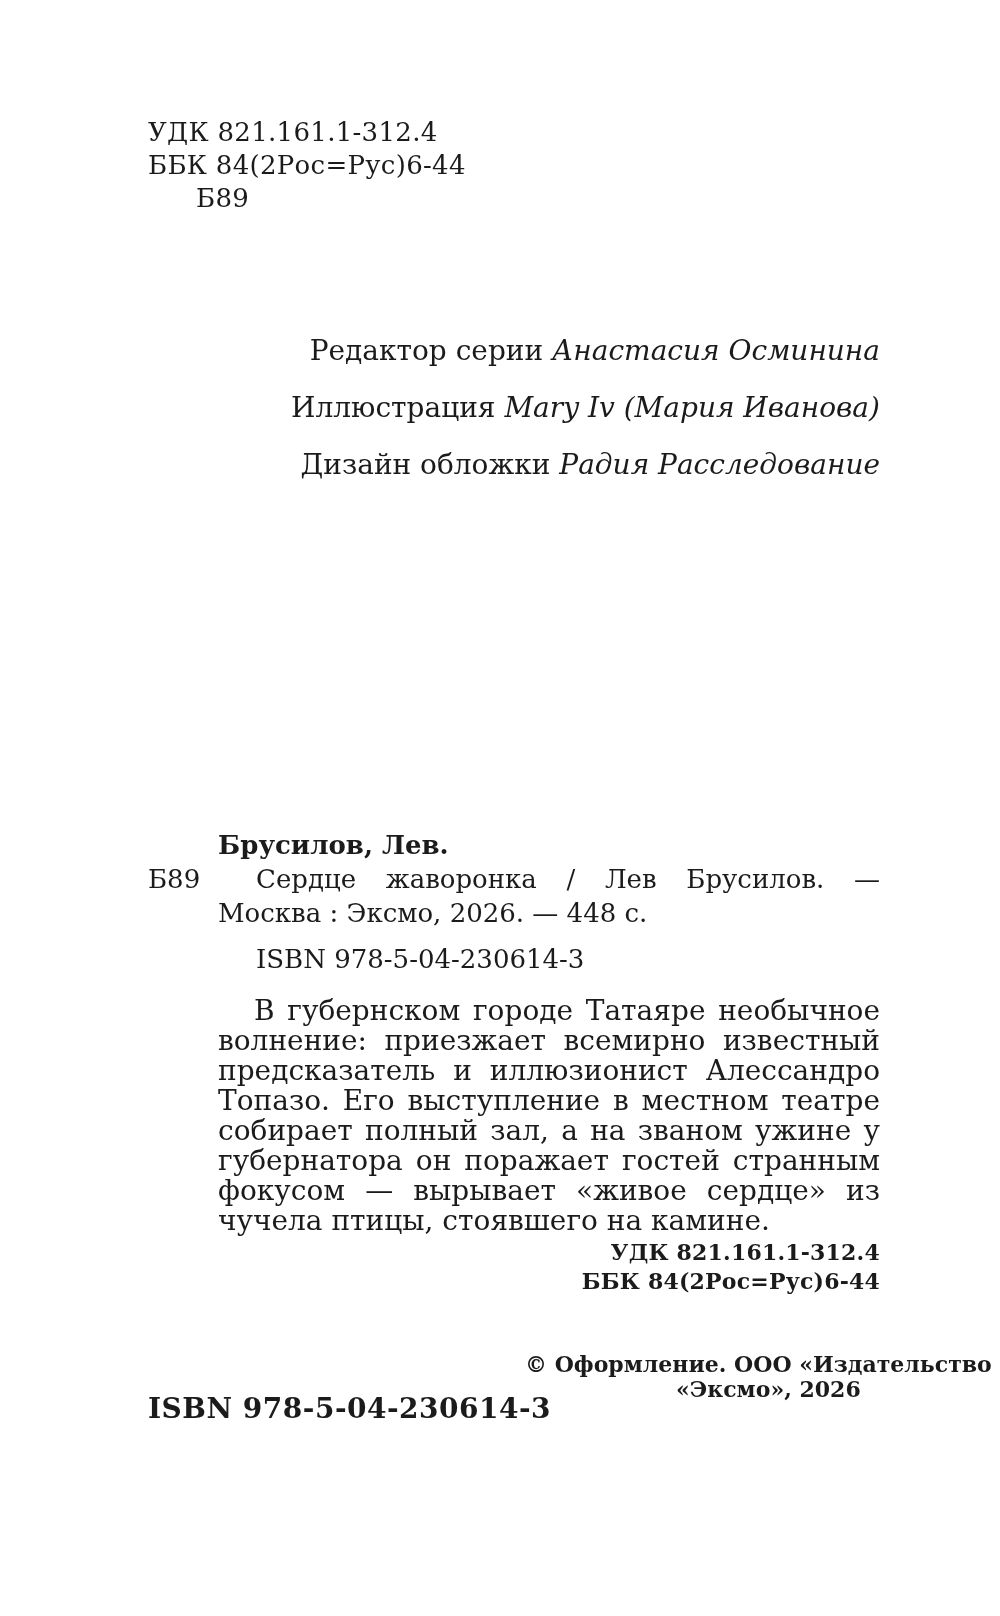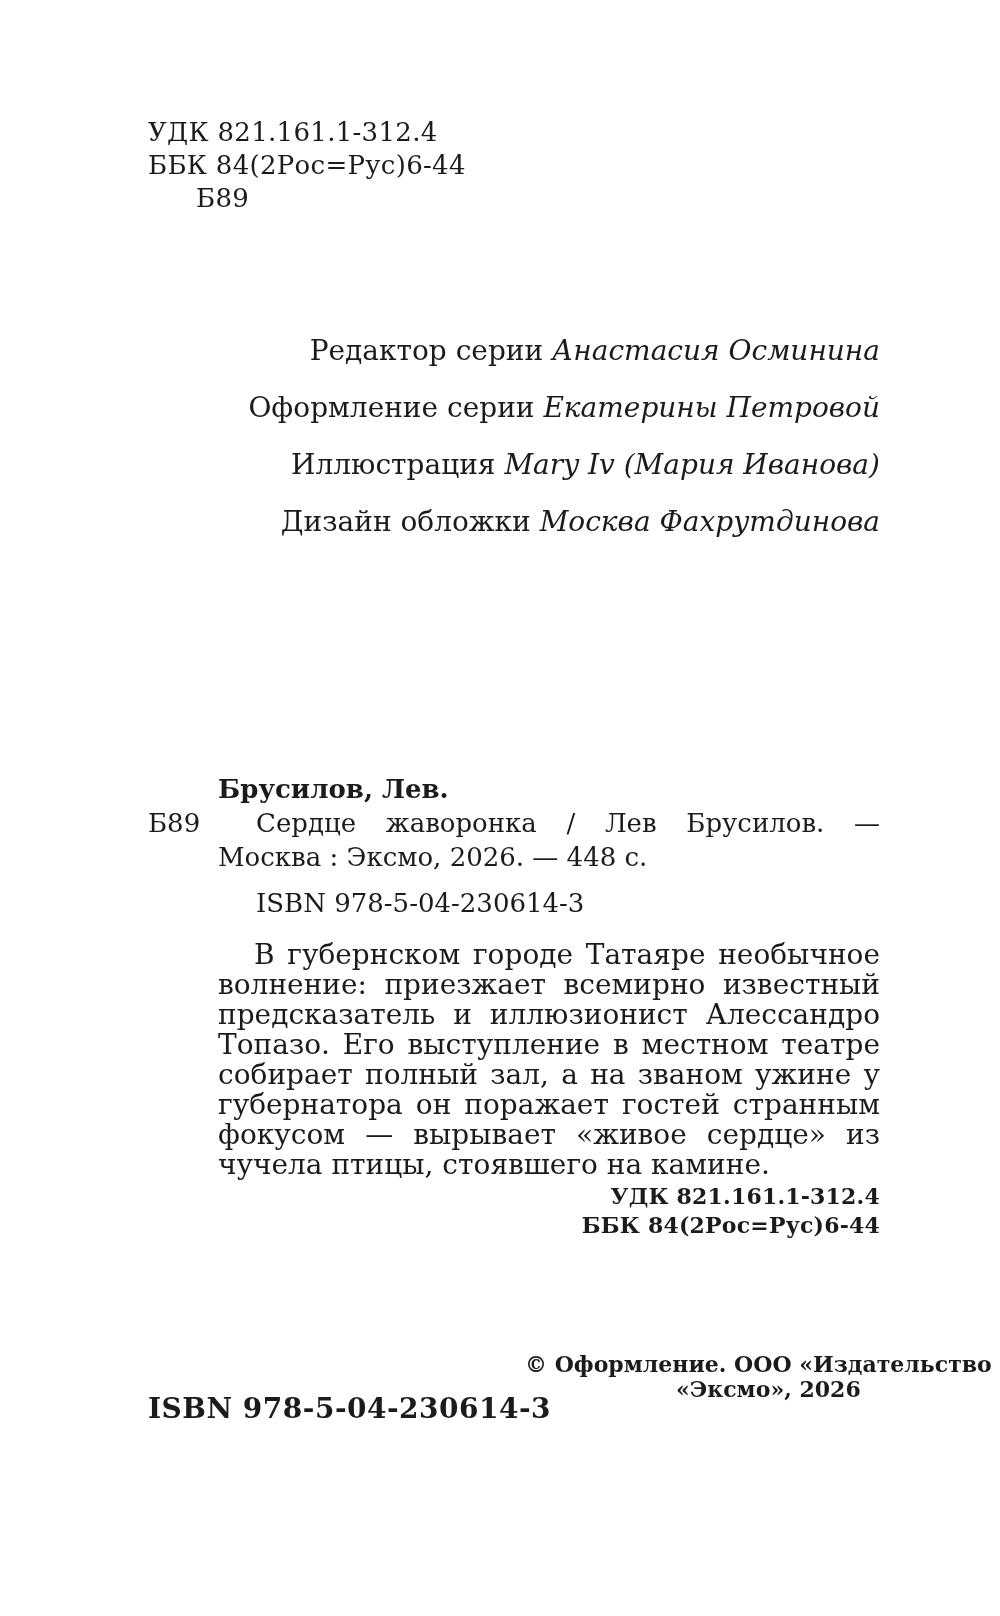--- a/index.html
+++ b/index.html
@@ -34,21 +34,21 @@
     text-align: right;
     font-size: 28px;
   }
   .credit-line { line-height: 30px; margin-bottom: 27px; white-space: nowrap; }
   .credit-name { font-style: italic; }
 
   
   .card {
     position: absolute;
     left: 148px;
-    top: 772px;
+    top: 828px;
     width: 732px;
     font-size: 26px;
     line-height: 34px;
   }
   .card-author { margin-left: 70px; font-weight: bold; }
   .card-entry { position: relative; }
   .card-sign { position: absolute; left: 0; top: 0; }
   .card-desc {
     margin: 0 0 0 70px;
     width: 662px;
@@ -106,30 +106,26 @@
     <div>ББК 84(2Рос=Рус)6-44</div>
     <div class="author-sign">Б89</div>
   </div>
 
   <div class="credits">
     <div class="credit-line">
       <span class="credit-role">Редактор серии</span>
       <span class="credit-name">Анастасия Осминина</span>
     </div>
     <div class="credit-line">
-      <span class="credit-role">Оформление серии</span>
-      <span class="credit-name">Екатерины Петровой</span>
-    </div>
-    <div class="credit-line">
       <span class="credit-role">Иллюстрация</span>
       <span class="credit-name">Mary Iv (Мария Иванова)</span>
     </div>
     <div class="credit-line">
       <span class="credit-role">Дизайн обложки</span>
-      <span class="credit-name">Москва Фахрутдинова</span>
+      <span class="credit-name">Радия Расследование</span>
     </div>
   </div>
 
   <div class="card">
     <div class="card-author">Брусилов, Лев.</div>
     <div class="card-entry">
       <span class="card-sign">Б89</span>
       <p class="card-desc">Сердце жаворонка / Лев Брусилов. — Москва : Эксмо, 2026. — 448 с.</p>
     </div>
     <div class="card-isbn">ISBN 978-5-04-230614-3</div>

